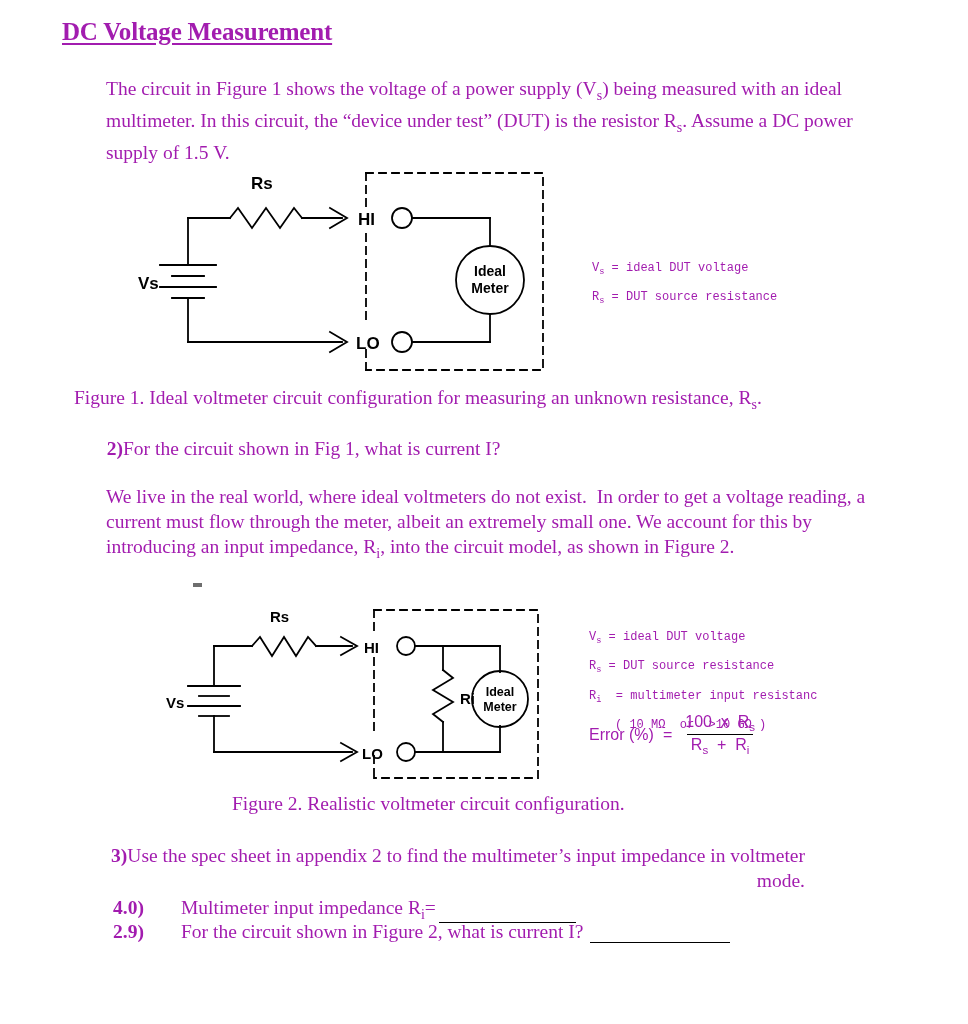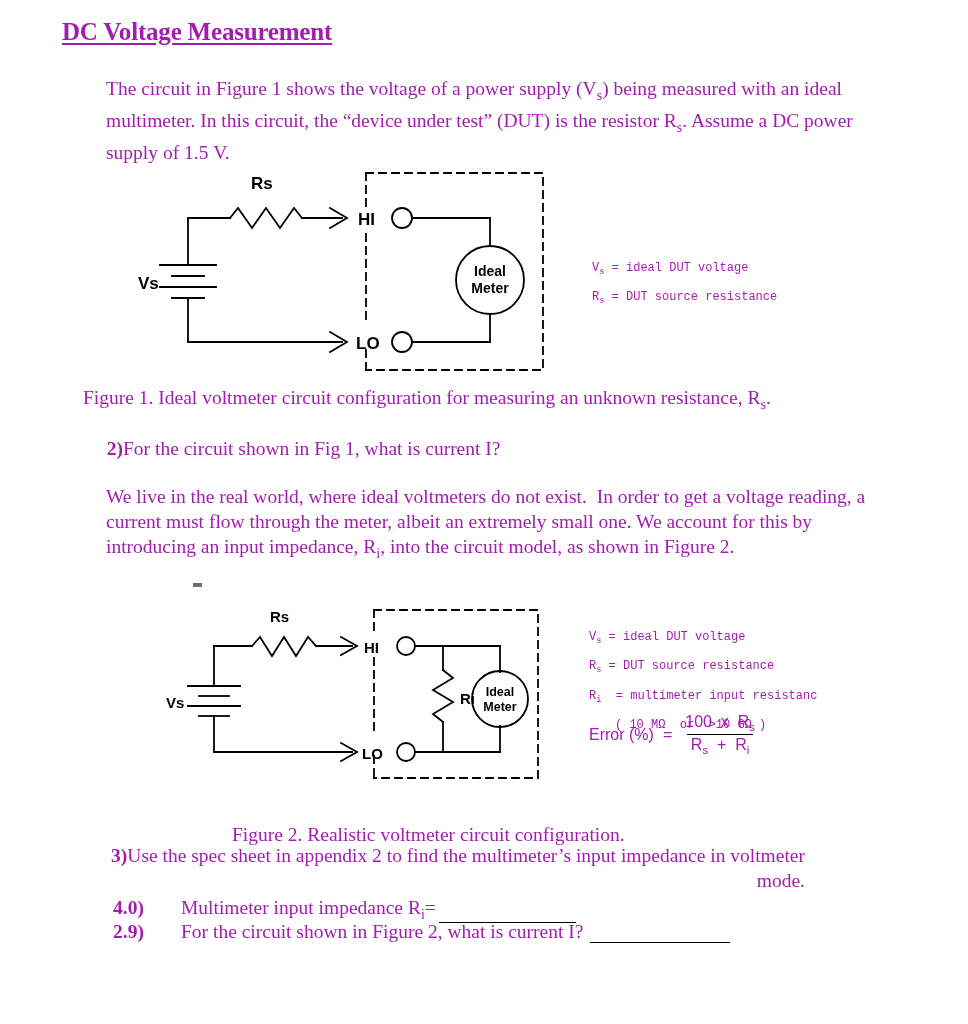--- a/index.html
+++ b/index.html
@@ -40,22 +40,22 @@
   }
   #intro-paragraph { left: 62px; top: 76px; width: 790px; }
   #real-world-paragraph { left: 62px; top: 484px; width: 790px; }
 
   .fig-caption {
     position: absolute;
     font-size: 19.5px;
     font-family: "Liberation Serif", serif;
     white-space: nowrap;
   }
-  #figure1-caption { left: 83px; top: 387px; }
-  #figure2-caption { left: 232px; top: 793px; margin-top: 31px; }
+  #figure1-caption { left: 74px; top: 387px; }
+  #figure2-caption { left: 232px; top: 793px; }
 
   .question {
     position: absolute;
     font-size: 19.5px;
     line-height: 25px;
     font-family: "Liberation Serif", serif;
     text-align: right;
   }
   .q-num {
     font-weight: bold;

